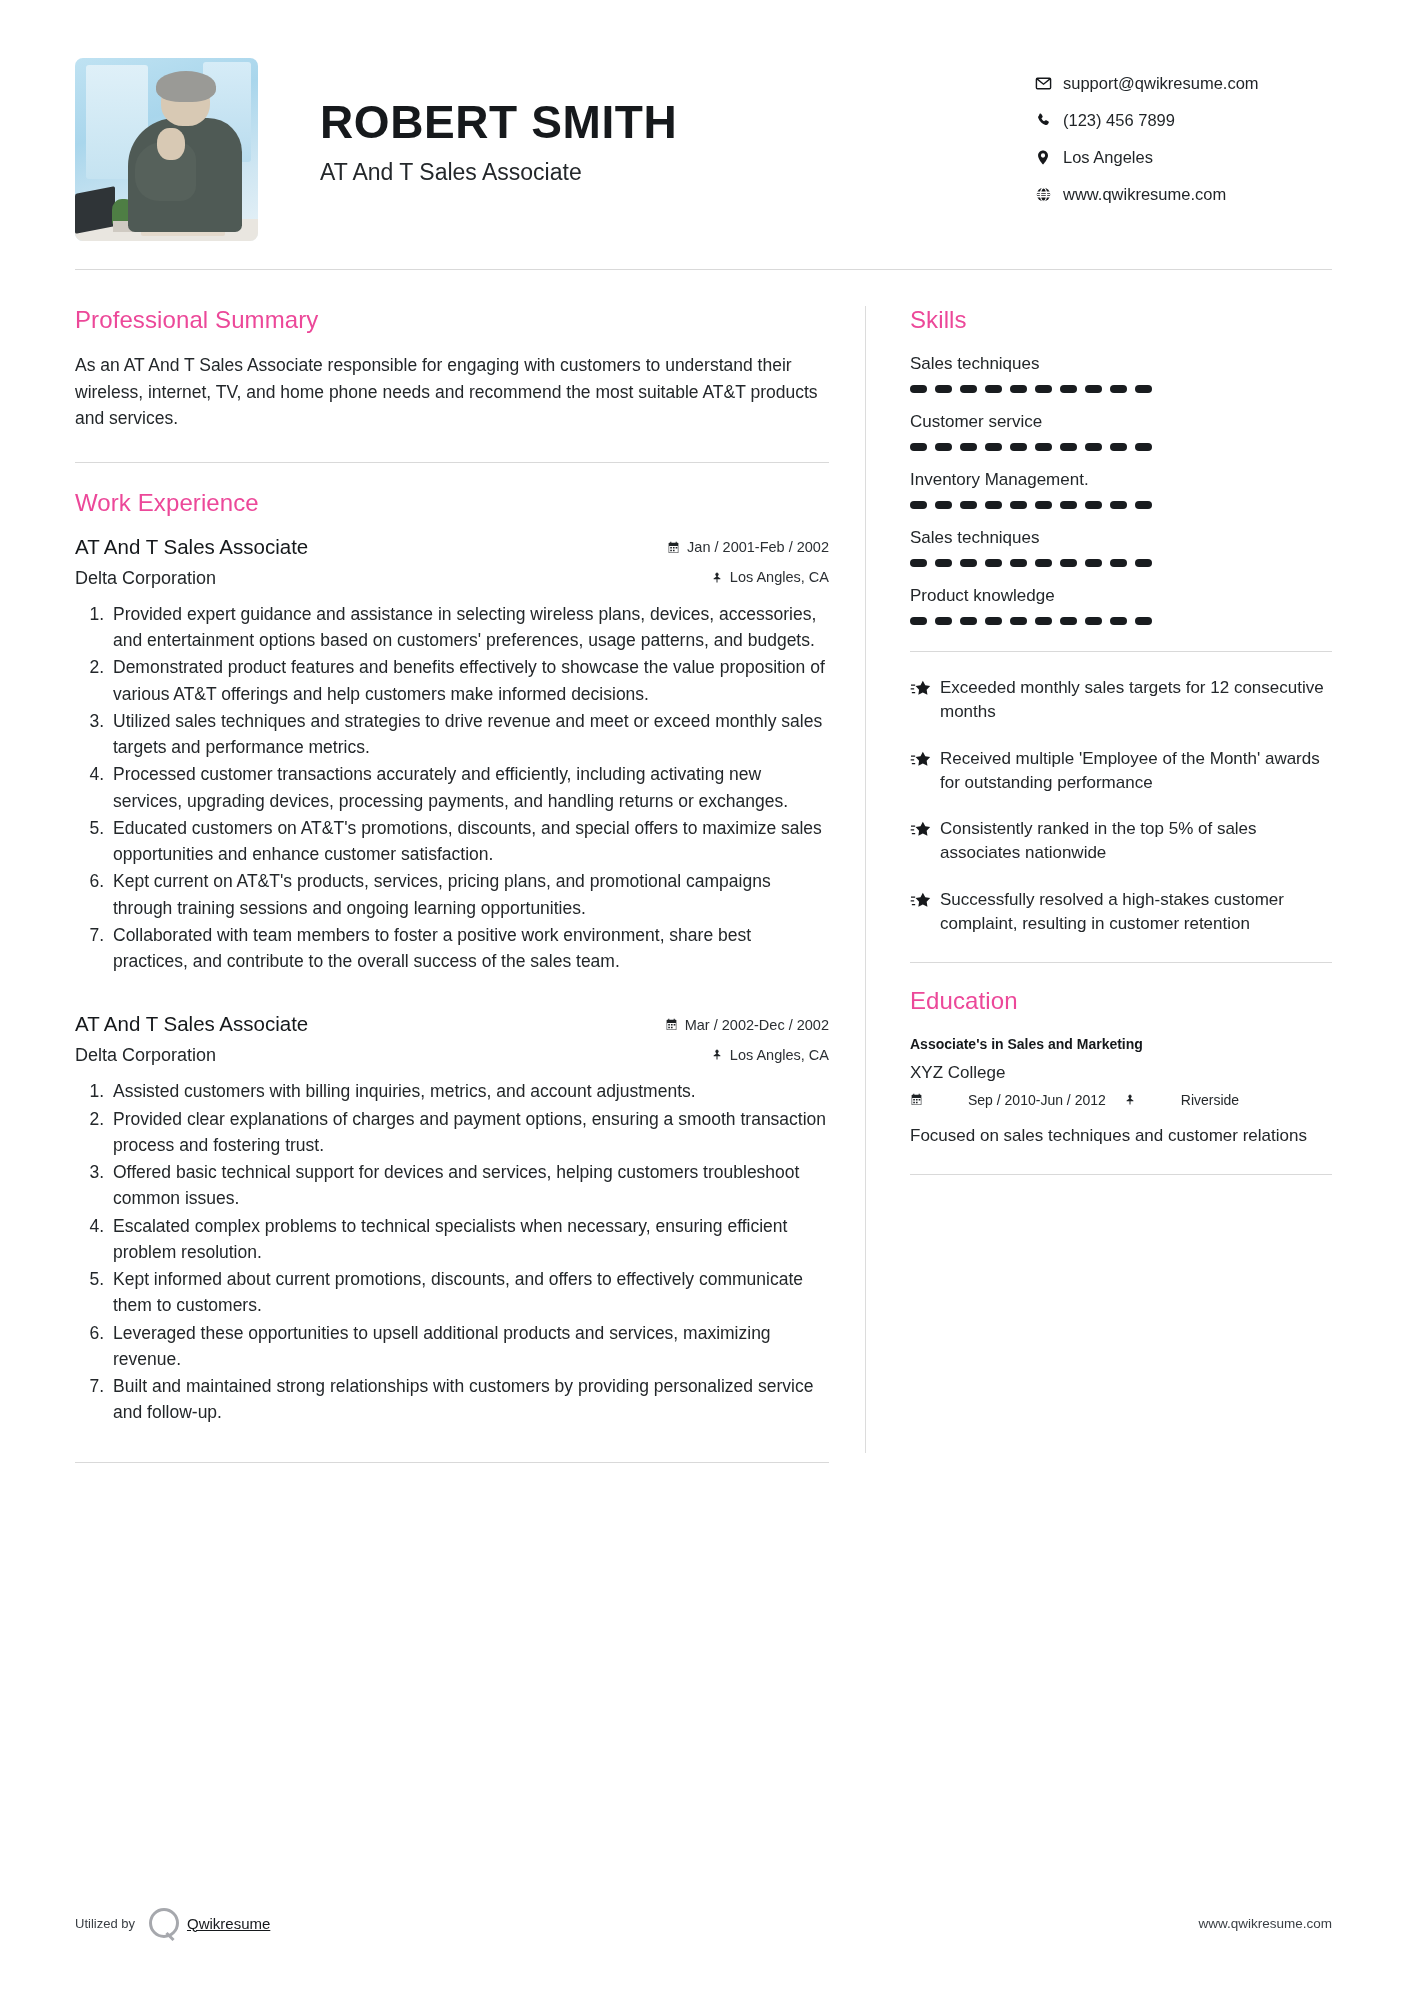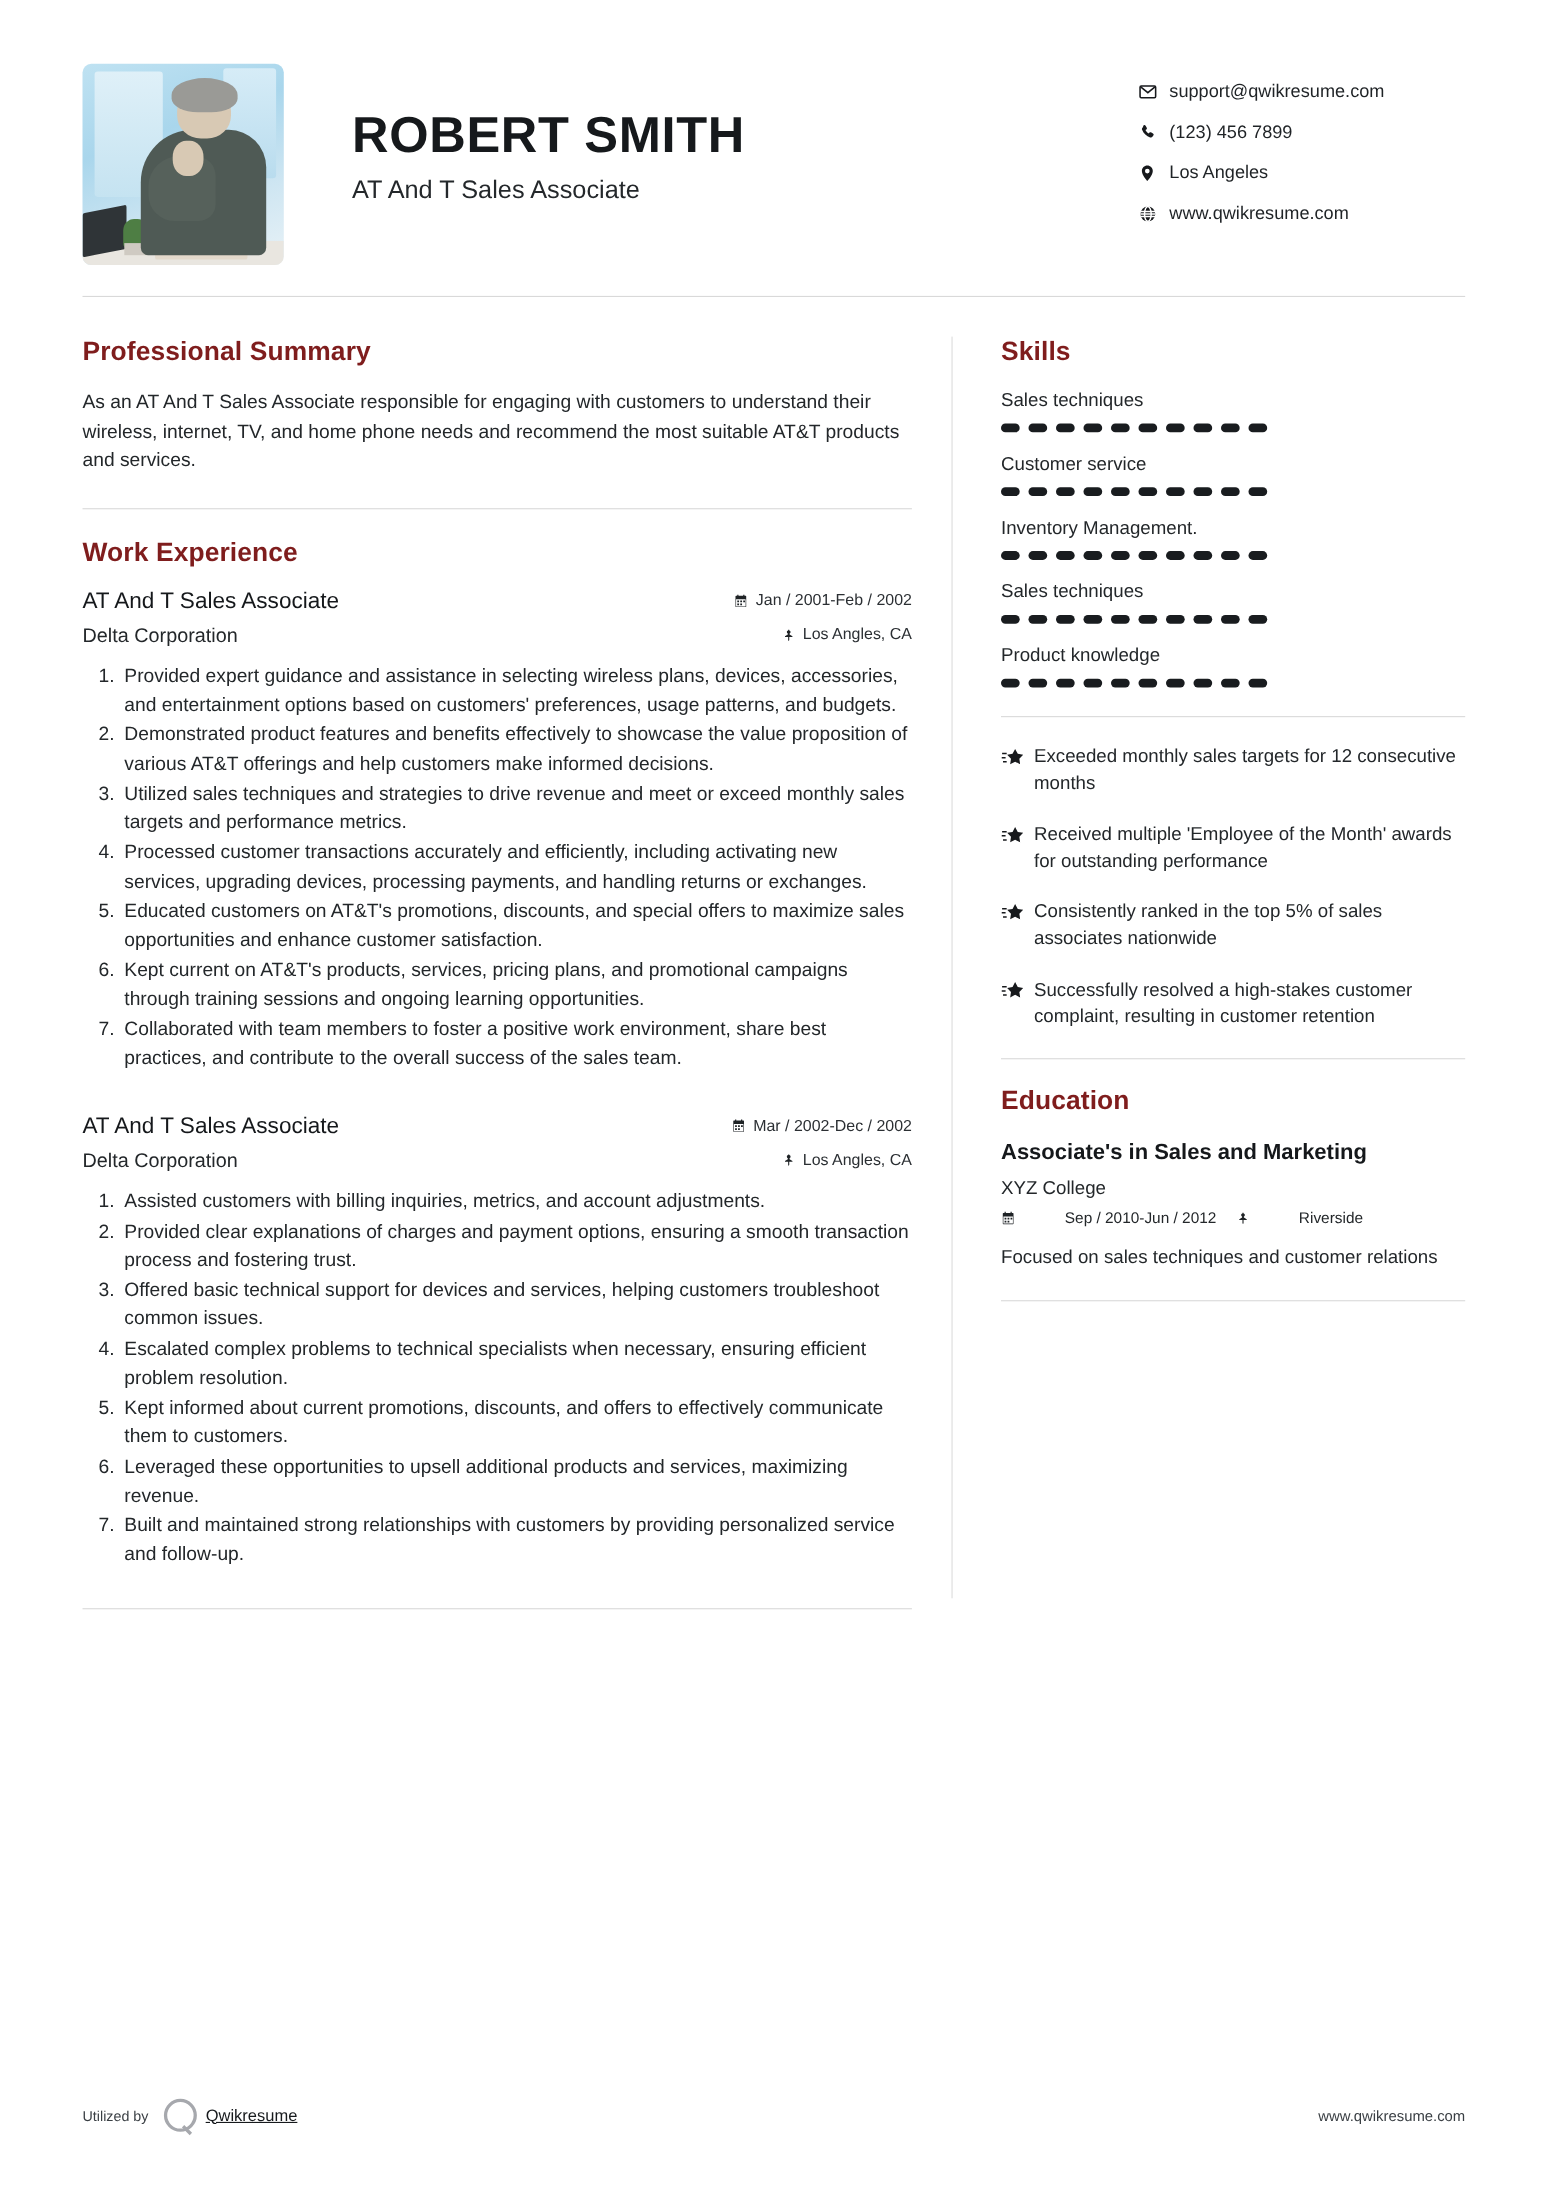--- a/index.html
+++ b/index.html
@@ -60,21 +60,21 @@
   .rule { height: 1px; background: #d9d9d9; }
   .rule-head { margin: 28px 0 0 0; }
 
   
   .cols { display: flex; margin-top: 0; }
   .left { width: 790px; padding-right: 36px; padding-top: 36px; }
   .divider-v { width: 1px; background: #dcdcdc; margin-top: 36px; margin-bottom: 10px; }
   .right { width: 1px; flex: 1; padding-left: 44px; padding-top: 36px; }
 
   h2.section {
-    font-size: 24px; font-weight: 700; color: #7f1d1d; letter-spacing: .1px;
+    font-size: 24px; font-weight: 400; color: #ec4899; letter-spacing: .1px;
   }
   .left h2.section { margin-bottom: 18px; }
   .summary { font-size: 17.5px; line-height: 1.52; color: #23272a; }
 
   .rule-sec { margin: 30px 0 26px 0; }
 
   .job { margin-bottom: 6px; }
   .job-head { display: flex; align-items: baseline; }
   .job-role { font-size: 20.5px; font-weight: 500; color: #15181b; }
   .job-meta { margin-left: auto; font-size: 14.5px; color: #2b2f33; display:flex; align-items:center; white-space: nowrap; }
@@ -94,21 +94,21 @@
   .skill-name { font-size: 17px; color: #23272a; margin-bottom: 11px; }
   .dashes { display: flex; gap: 8px; }
   .dash { width: 17px; height: 8px; border-radius: 4px; background: #191c1f; }
 
   .rule-r { margin: 26px 0 24px 0; }
 
   .ach { display: flex; margin-bottom: 22px; }
   .ach-icon { width: 30px; flex: none; padding-top: 3px; }
   .ach-text { font-size: 17px; line-height: 1.43; color: #23272a; }
 
-  .edu-degree { font-size: 20px; font-weight: 600; color: #15181b; line-height: 1.3; }
+  .edu-degree { font-size: 14px; font-weight: 600; color: #15181b; line-height: 1.3; }
   .edu-school { font-size: 17px; color: #23272a; margin-top: 9px; }
   .edu-meta { display: flex; align-items: center; margin-top: 9px; font-size: 14px; color: #23272a; }
   .edu-meta .mi { display:flex; align-items:center;gap:39px; }
   .edu-meta .mi svg { margin-right: 6px; }
   .edu-meta .mi + .mi { margin-left: 18px; }
   .edu-note { font-size: 17px; line-height: 1.45; color: #23272a; margin-top: 16px; }
   .rule-r-bottom { margin-top: 26px; }
 
   
   .footer {

